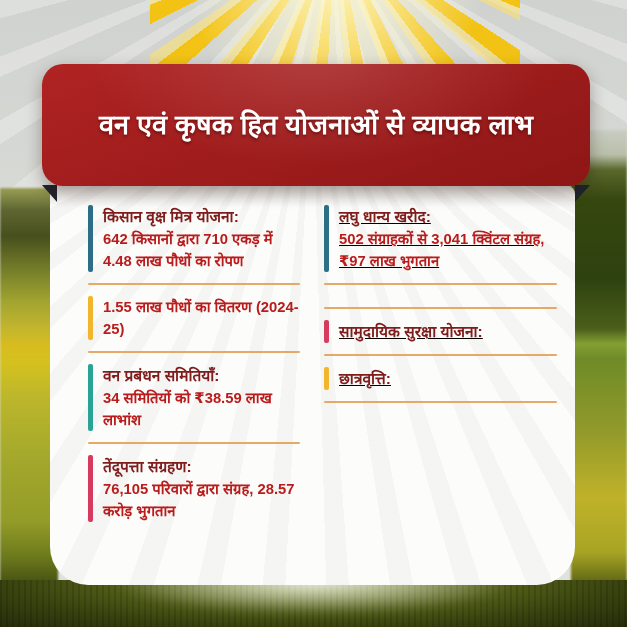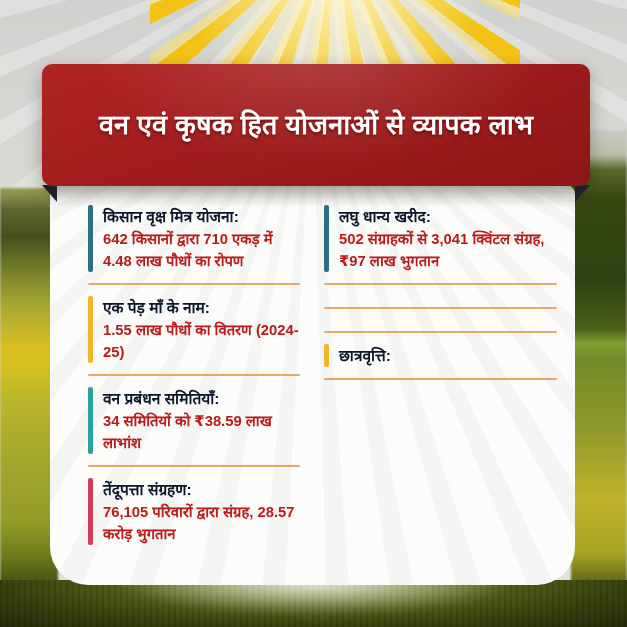--- a/index.html
+++ b/index.html
@@ -41,45 +41,45 @@
     filter:blur(.4px);}
   .card-underglow{position:absolute;left:110px;top:555px;width:407px;height:60px;z-index:1;
     background:radial-gradient(ellipse at 50% 45%,rgba(255,255,255,.85),rgba(255,255,255,0) 70%);
     filter:blur(5px);}
   
   .fold{position:absolute;top:185px;width:15px;height:17px;background:#20242f;z-index:3;}
   .fold-left{left:42px;clip-path:polygon(0 0,100% 0,100% 100%);}
   .fold-right{left:575px;clip-path:polygon(0 0,100% 0,0 100%);}
   
   .banner{position:absolute;left:42px;top:64px;width:548px;height:122px;z-index:4;
-    border-radius:10px;
+    border-radius:21px;
     background:
       radial-gradient(ellipse at 50% -10%,rgba(255,255,255,.14),rgba(255,255,255,0) 60%),
       linear-gradient(160deg,#b02323 0%,#a11d1d 45%,#8e1616 100%);
     box-shadow:0 6px 16px rgba(40,20,10,.35);
     display:flex;flex-direction:column;justify-content:center;align-items:center;gap:3px;}
   .banner-line{color:#ffffff;font-size:27px;line-height:44px;font-weight:800;
     text-align:center;text-shadow:0 2px 3px rgba(70,0,0,.55);letter-spacing:.2px;white-space:nowrap;}
   
   .card{position:absolute;left:50px;top:186px;width:525px;height:399px;z-index:2;
     border-radius:8px 8px 38px 38px;background:#fcfcfa;overflow:hidden;}
   .card-texture{position:absolute;inset:0;pointer-events:none;
     background:repeating-conic-gradient(from 120deg at 50% -120px,
       rgba(120,120,125,.055) 0deg 2.5deg, rgba(255,255,255,0) 2.5deg 7deg);}
   .card-topshadow{position:absolute;left:0;top:0;right:0;height:22px;pointer-events:none;
     background:linear-gradient(180deg,rgba(60,50,45,.14),rgba(60,50,45,0));}
   .columns{position:absolute;left:0;top:0;right:0;bottom:0;
     display:flex;padding:19px 18px 20px 38px;gap:24px;}
   .col{display:flex;flex-direction:column;}
   .col-left{width:212px;flex:none;}
-  .col-right{flex:1;}
+  .col-right{flex:1;text-decoration:underline;}
   .item{display:flex;gap:10px;}
   .bar{width:5px;flex:none;border-radius:2px;align-self:stretch;}
   .item-text{flex:1;min-width:0;}
-  .item-title{font-size:15.5px;line-height:23px;font-weight:800;color:#0f172a;}
+  .item-title{font-size:15.5px;line-height:23px;font-weight:800;color:#7f1d1d;}
   .item-body{font-size:14.8px;line-height:22px;font-weight:700;color:#b91c1c;}
   .divider{height:2px;margin:11px 0;background:#e2a058;border-radius:1px;opacity:.9;}
 </style>
 </head>
 <body>
 
 <div class="stage">
 
   <div class="bg-sky"></div>
   <div class="bg-sky-rays"></div>
@@ -101,21 +101,20 @@
           <span class="bar" style="background: rgb(45, 110, 135);"></span>
           <div class="item-text">
             <div class="item-title">किसान वृक्ष मित्र योजना:</div>
             <div class="item-body">642 किसानों द्वारा 710 एकड़ में 4.48 लाख पौधों का रोपण</div>
           </div>
         </div>
         <div class="divider"></div>
         <div class="item">
           <span class="bar" style="background: rgb(242, 181, 43);"></span>
           <div class="item-text">
-            <div class="item-title">एक पेड़ माँ के नाम:</div>
             <div class="item-body">1.55 लाख पौधों का वितरण (2024-25)</div>
           </div>
         </div>
         <div class="divider"></div>
         <div class="item">
           <span class="bar" style="background: rgb(42, 162, 150);"></span>
           <div class="item-text">
             <div class="item-title">वन प्रबंधन समितियाँ:</div>
             <div class="item-body">34 समितियों को ₹38.59 लाख लाभांश</div>
           </div>
@@ -136,20 +135,21 @@
           <div class="item-text">
             <div class="item-title">लघु धान्य खरीद:</div>
             <div class="item-body">502 संग्राहकों से 3,041 क्विंटल संग्रह, ₹97 लाख भुगतान</div>
           </div>
         </div>
         <div class="divider"></div>
         <div class="divider"></div>
         <div class="item">
           <span class="bar" style="background: rgb(214, 58, 95);"></span>
           <div class="item-text">
+            <div class="item-title">सामुदायिक सुरक्षा योजना:</div>
           </div>
         </div>
         <div class="divider"></div>
         <div class="item">
           <span class="bar" style="background: rgb(242, 181, 43);"></span>
           <div class="item-text">
             <div class="item-title">छात्रवृत्ति:</div>
           </div>
         </div>
         <div class="divider"></div>

